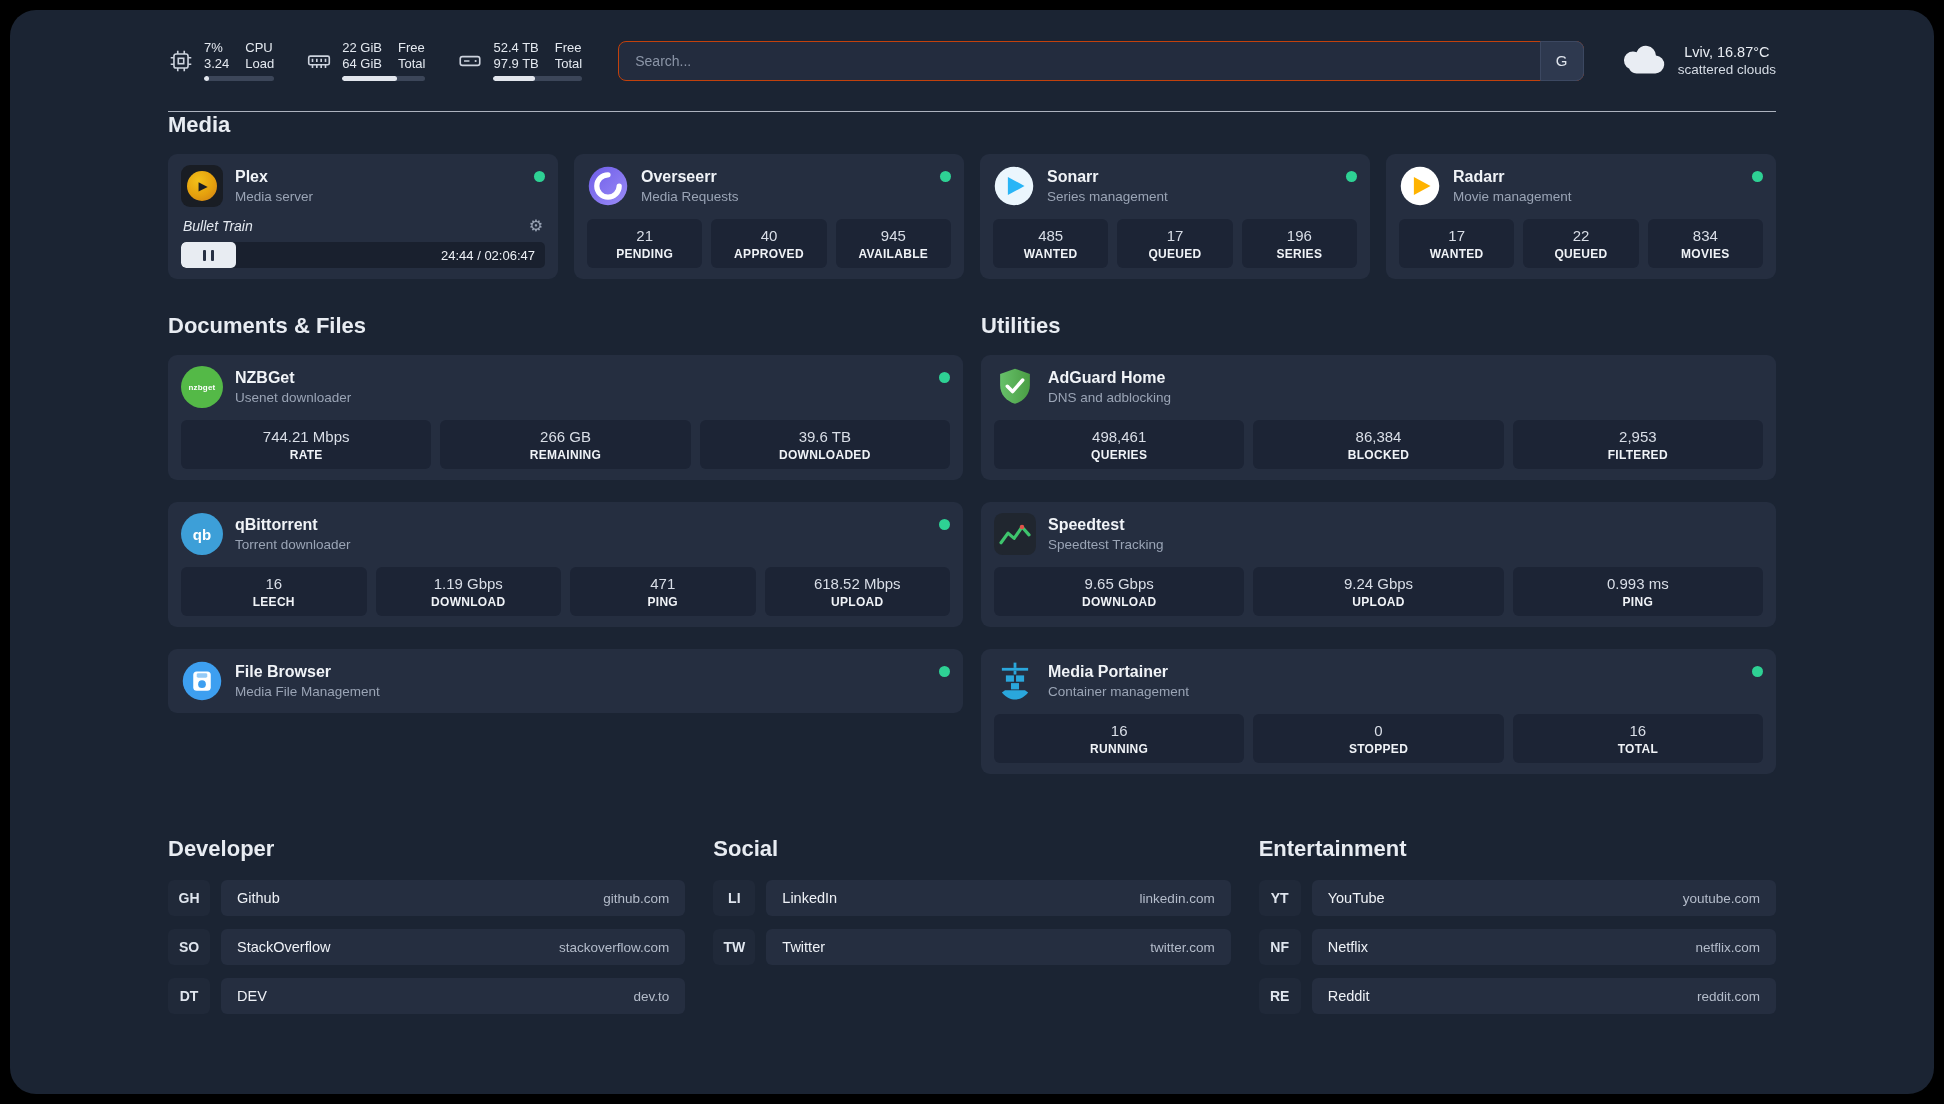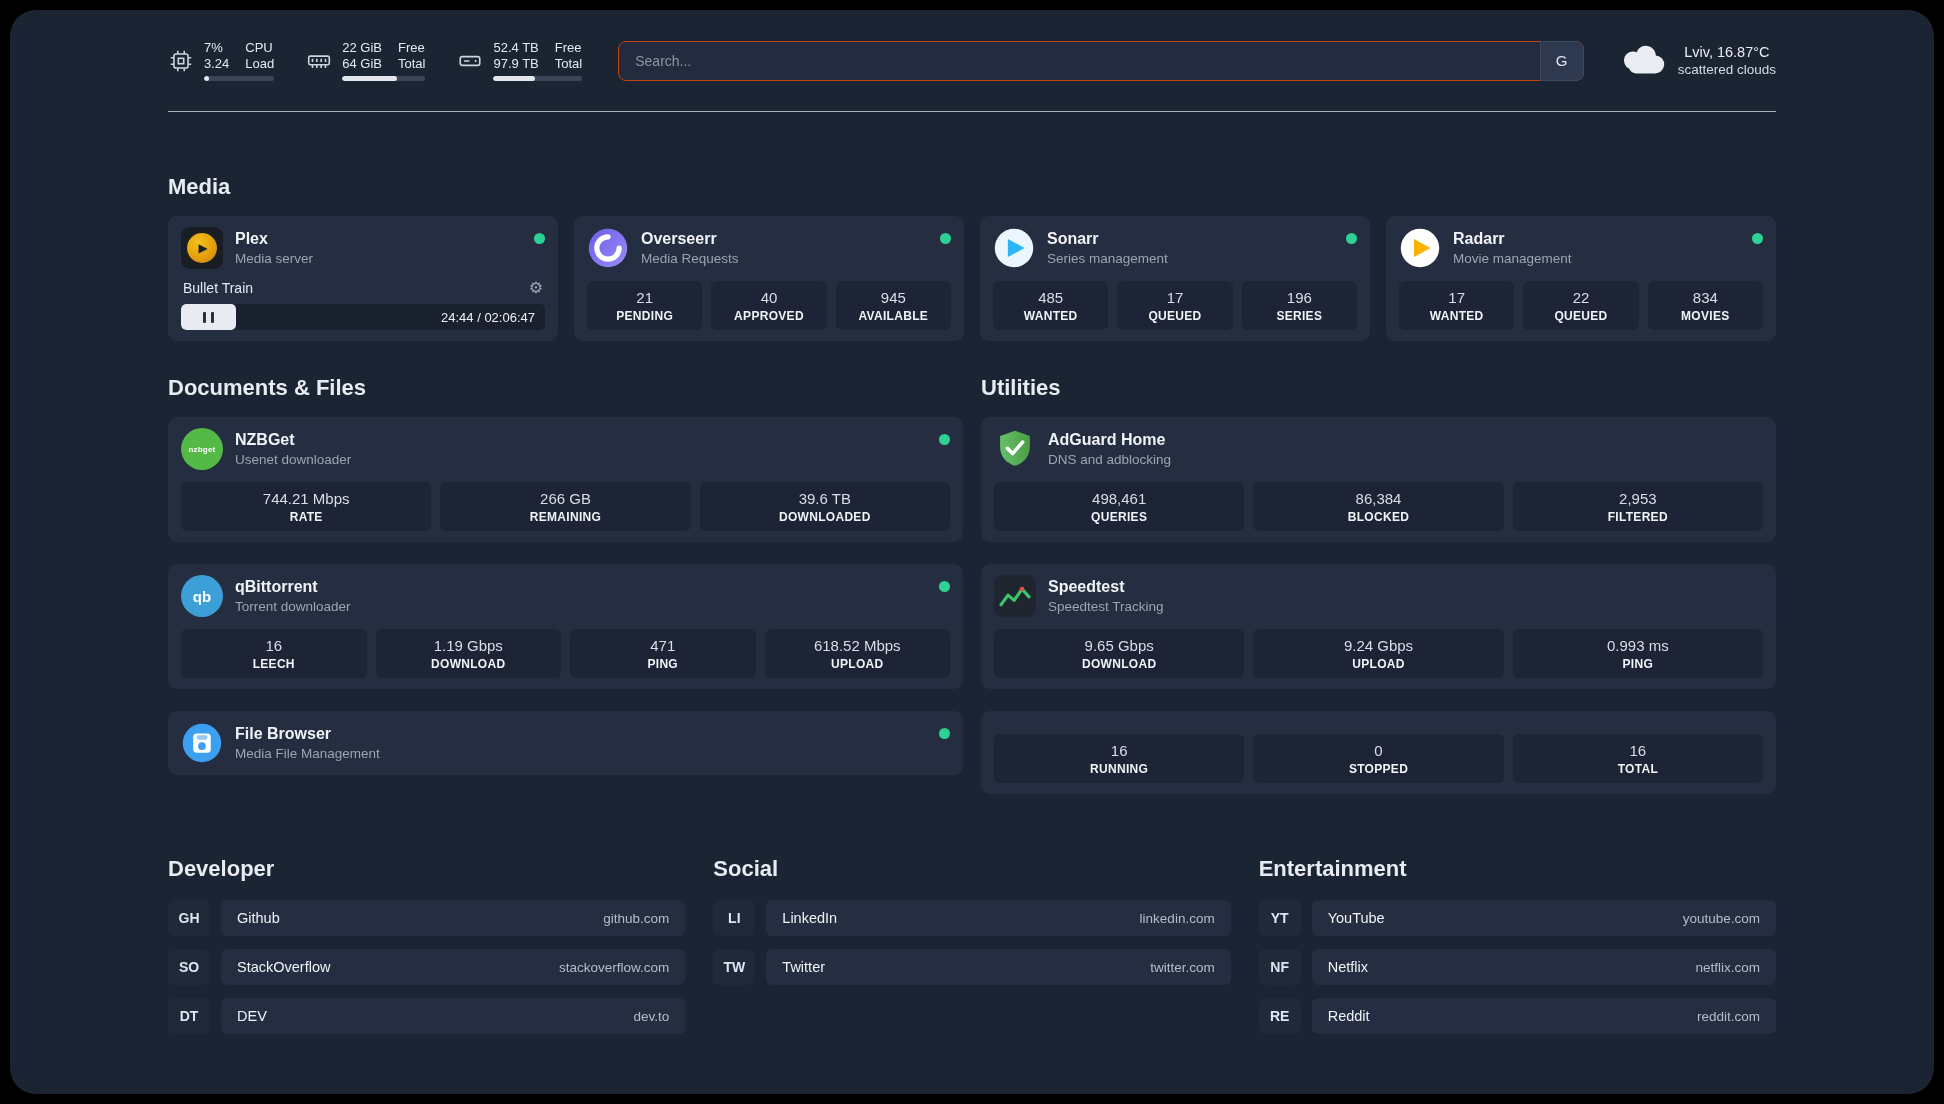--- a/index.html
+++ b/index.html
@@ -22,21 +22,21 @@
   .search-input::placeholder{color:#8b95a7;}
   .search-provider{position:absolute;right:0;top:0;height:100%;width:44px;background:#2e394f;border:1px solid #3c4861;border-left:1px solid #3c4861;border-radius:0 8px 8px 0;color:#dfe4ec;font-size:15px;cursor:pointer;font-family:inherit;}
   .weather{display:flex;align-items:center;gap:12px;text-align:center;}
   .weather-text{display:flex;flex-direction:column;gap:2px;}
   .weather-line1{font-size:14.5px;color:#e9edf3;}
   .weather-line2{font-size:13.5px;color:#d5dbe4;}
   .divider{height:1px;background:#c7cdd8;opacity:.85;margin-top:30px;}
 
   
   .h{font-size:22px;font-weight:600;color:#e8ecf2;margin:0 0 16px;}
-  .section-media{margin-top:62px;}
+  .section-media{}
   .section-cols{margin-top:34px;}
   .section-bookmarks{margin-top:62px;}
   .grid4{display:grid;grid-template-columns:repeat(4,1fr);gap:16px;}
   .cols2{display:grid;grid-template-columns:1fr 1fr;gap:0 18px;align-items:start;}
   .col{display:flex;flex-direction:column;gap:22px;}
   .grid3{display:grid;grid-template-columns:repeat(3,1fr);gap:28px;align-items:start;}
 
   
   .card{background:#252e40;border-radius:9px;padding:11px 13px;cursor:pointer;}
   .card-head{display:flex;align-items:center;}
@@ -52,21 +52,21 @@
   .svc-meta{display:flex;flex-direction:column;gap:3px;min-width:0;}
   .svc-name{font-size:16px;font-weight:600;color:#f0f3f7;white-space:nowrap;}
   .svc-desc{font-size:13.5px;color:#9aa4b5;white-space:nowrap;}
   .dot{margin-left:auto;width:11px;height:11px;border-radius:50%;background:#2ed194;flex:0 0 auto;align-self:flex-start;margin-top:6px;}
   .stats{display:flex;gap:9px;margin-top:12px;}
   .stat{flex:1;background:#1c2435;border-radius:6px;padding:8px 4px 7px;display:flex;flex-direction:column;gap:3px;text-align:center;}
   .stat-value{font-size:15px;color:#d9dee7;}
   .stat-label{font-size:12px;font-weight:700;color:#f0f3f7;letter-spacing:.3px;}
 
   
-  .np-head{display:flex;align-items:flex-start;justify-content:space-between;margin:11px 2px 8px;}
+  .np-head{display:flex;align-items:flex-start;justify-content:space-between;margin:11px 2px 8px;font-style:italic;}
   .np-title{font-size:14px;color:#e4e9f0;}
   .np-gear{font-size:16px;color:#99a3b4;cursor:pointer;line-height:1;}
   .np-bar{position:relative;height:26px;border-radius:5px;background:rgba(10,15,25,.45);overflow:hidden;cursor:pointer;}
   .np-fill{position:absolute;left:0;top:0;bottom:0;background:#e8ecf2;border-radius:5px;display:flex;align-items:center;justify-content:center;}
   .np-pause{display:flex;align-items:center;}
   .np-pause i{display:inline-block;width:3px;height:11px;background:#273043;margin:0 2.5px;border-radius:1px;}
   .np-time{position:absolute;right:10px;top:50%;transform:translateY(-50%);font-size:13px;color:#eef1f6;}
 
   
   .bm-list{display:flex;flex-direction:column;gap:13px;margin-top:18px;}
@@ -466,20 +466,38 @@
             <span class="stat-label">UPLOAD</span>
           </div>
           <div class="stat">
             <span class="stat-value">0.993 ms</span>
             <span class="stat-label">PING</span>
           </div>
         </div>
       </div>
 
       <div class="card">
+        <div class="card-head">
+          <span class="svc-icon">
+            <svg viewBox="0 0 24 24" width="42" height="42" fill="#2aa7dc">
+                  <rect x="11.2" y="1.5" width="1.6" height="3"></rect>
+                  <rect x="4.5" y="4.5" width="15" height="1.6"></rect>
+                  <rect x="11.2" y="6.1" width="1.6" height="2.2"></rect>
+                  <rect x="6.8" y="8.8" width="4.6" height="3.6"></rect>
+                  <rect x="12.6" y="8.8" width="4.6" height="3.6"></rect>
+                  <rect x="9.7" y="13.2" width="4.6" height="3.6"></rect>
+                  <path d="M4.5 18.6c2.4 3 5.2 4 7.5 4s5.1-1 7.5-4l-1.8-1.3H6.3z"></path>
+                </svg>
+          </span>
+          <div class="svc-meta">
+            <span class="svc-name">Media Portainer</span>
+            <span class="svc-desc">Container management</span>
+          </div>
+          <span class="dot"></span>
+        </div>
         <div class="stats">
           <div class="stat">
             <span class="stat-value">16</span>
             <span class="stat-label">RUNNING</span>
           </div>
           <div class="stat">
             <span class="stat-value">0</span>
             <span class="stat-label">STOPPED</span>
           </div>
           <div class="stat">

